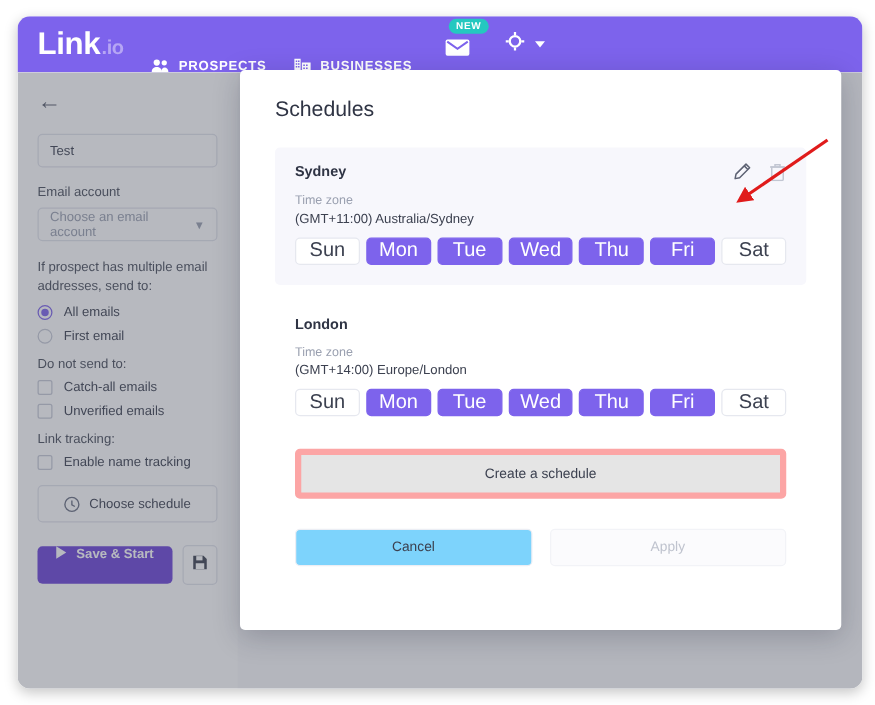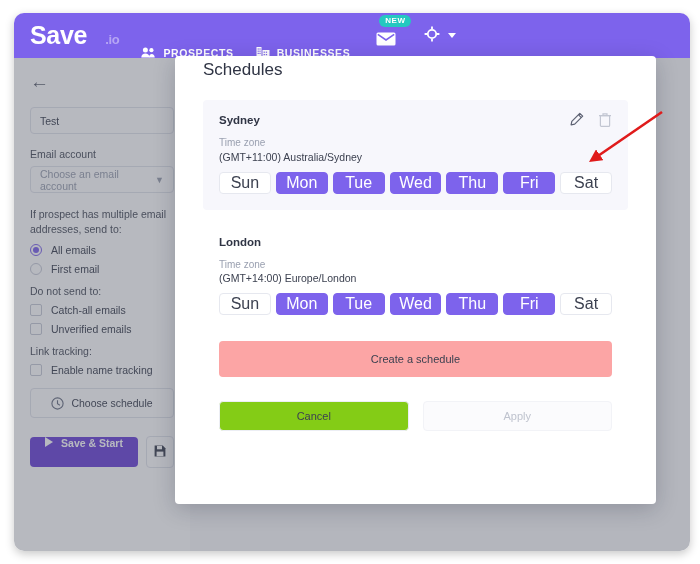--- a/index.html
+++ b/index.html
@@ -39,24 +39,24 @@
   .logo {
     font-size: 25px;
     font-weight: bold;
     color: #ffffff;
     letter-spacing: -0.3px;
     line-height: 1;
     display: flex;
     align-items: baseline;
   }
   .logo .dotio {
-    font-size: 13px;
+    font-size: 16px;
     font-weight: bold;
     color: #b6a6f4;
-    margin-left: 18px;
+    margin-left: 1px;
   }
   .nav-item {
     display: flex;
     align-items: center;
     margin-left: 22px;
     color: #ffffff;
     font-size: 10.5px;
     font-weight: bold;
     letter-spacing: 0.6px;
     text-transform: uppercase;
@@ -249,29 +249,29 @@
     position: absolute;
     left: 206px; top: 84px;
     font-size: 11px; color: #8b90a0;
     z-index: 12;
     display:flex; align-items:center;
   }
 
   
   .modal {
     position: absolute;
-    left: 161px;
+    left: 178px;
     top: 43px;
     width: 481px;
     height: 448px;
     background: #ffffff;
     border-radius: 4px;
     box-shadow: 0 5px 22px rgba(20,25,45,0.22);
     z-index: 60;
-    padding: 4px 28px 0 28px;
+    padding: 22px 28px 0 28px;
     box-sizing: border-box;
   }
   .modal-title {
     font-size: 17px;
     color: #2f3444;
     margin-bottom: 20px;
   }
   .sched-card {
     background: #f7f7fc;
     border-radius: 4px;
@@ -305,56 +305,56 @@
   .card-actions {
     position: absolute;
     right: 16px;
     top: 12px;
     display: flex;
     align-items: center;
     gap: 14px;
   }
   .create-btn {
     height: 30px;
-    border: 3px solid #fca5a5;
-    border-radius: 4px;
-    background: #fca5a5;
+    border: 5px solid #fca5a5;
+    border-radius: 4px;
+    background: #e5e5e5;
     display: flex; align-items: center; justify-content: center;
     font-size: 11px; color: #3c4150;
     margin: 18px 16px 24px 16px;
   }
   .footer-btns { display: flex; gap: 14px; margin: 0 16px; }
   .f-btn {
     flex: 1;
     height: 30px;
     border-radius: 4px;
     display: flex; align-items: center; justify-content: center;
     font-size: 11px;
     box-sizing: border-box;
   }
-  .f-cancel { background: #84cc16; border: 1px solid #eceef4; color: #3c4150; }
+  .f-cancel { background: #7dd3fc; border: 1px solid #eceef4; color: #3c4150; }
   .f-apply  { background: #fbfbfd; border: 1px solid #f2f3f7; color: #bfc3ce; }
 
   
   .anno {
     position: absolute;
     left: 0; top: 0;
     width: 700px; height: 564px;
     z-index: 200;
     pointer-events: none;
   }
 </style>
 </head>
 <body>
 
 <div id="app">
 
   <div class="navbar">
     <div class="logo">
-      <span>Save</span>
+      <span>Link</span>
       <span class="dotio">.io</span>
     </div>
 
     <div class="nav-item">
       <span class="nicon">
         <svg width="15" height="11" viewBox="0 0 15 11">
             <circle cx="4.4" cy="3" r="2.5" fill="#fff"></circle>
             <circle cx="10.4" cy="3.2" r="2.1" fill="#fff"></circle>
             <path d="M0.3 10.5c0-2.4 1.9-3.9 4.1-3.9s4.1 1.5 4.1 3.9z" fill="#fff"></path>
             <path d="M7.9 10.5c0-2.1 1.3-3.6 2.9-3.6 1.5 0 2.9 1.3 2.9 3.6z" fill="#fff"></path>

